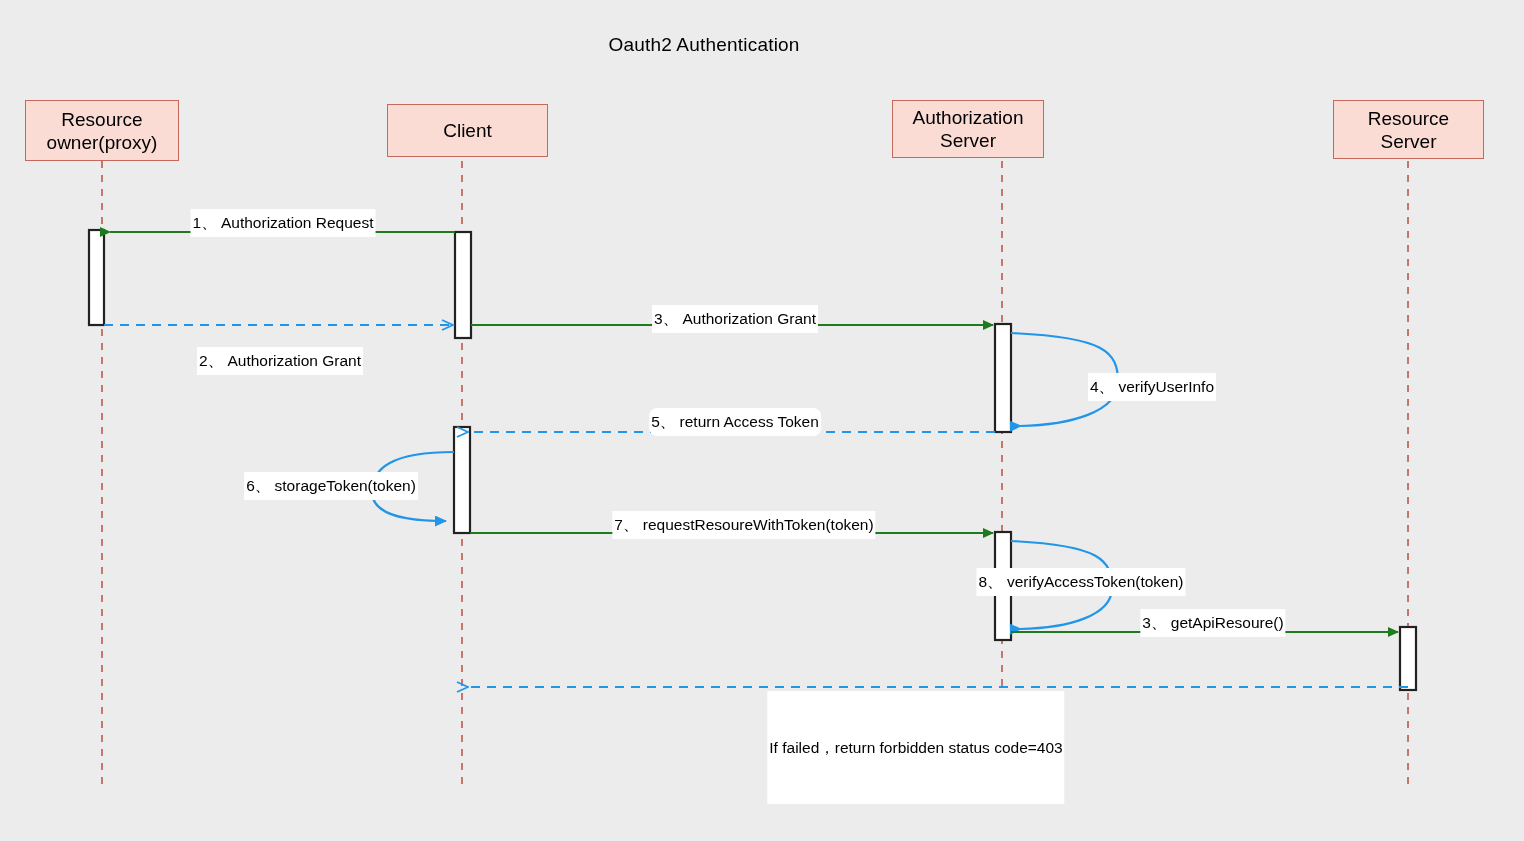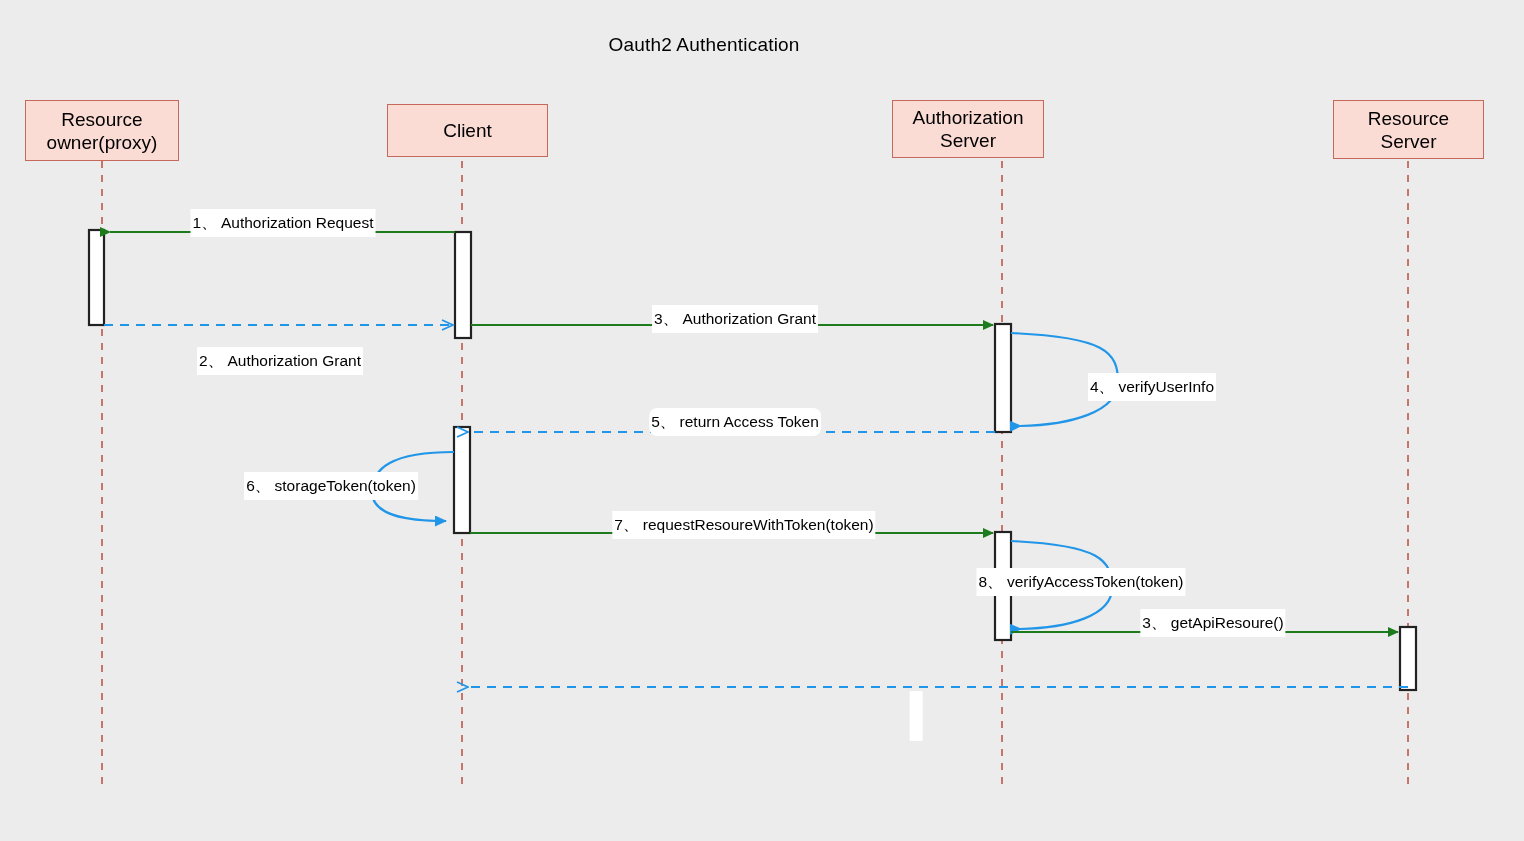--- a/index.html
+++ b/index.html
@@ -160,15 +160,16 @@
 
   <div class="msg-label center" style="left:331px; top:472px;">6、 storageToken(token)</div>
 
   <div class="msg-label center" style="left:744px; top:511px;">7、 requestResoureWithToken(token)</div>
 
   <div class="msg-label center" style="left:1081px; top:568px;">8、 verifyAccessToken(token)</div>
 
   <div class="msg-label center" style="left:1213px; top:609px;">3、 getApiResoure()</div>
 
   <div class="msg-label center two-line" style="left:916px; top:691px;">
+    <div style="text-align:center;">If failed，return forbidden status code=403</div>
   </div>
 
 </div>
 
 </body></html>

